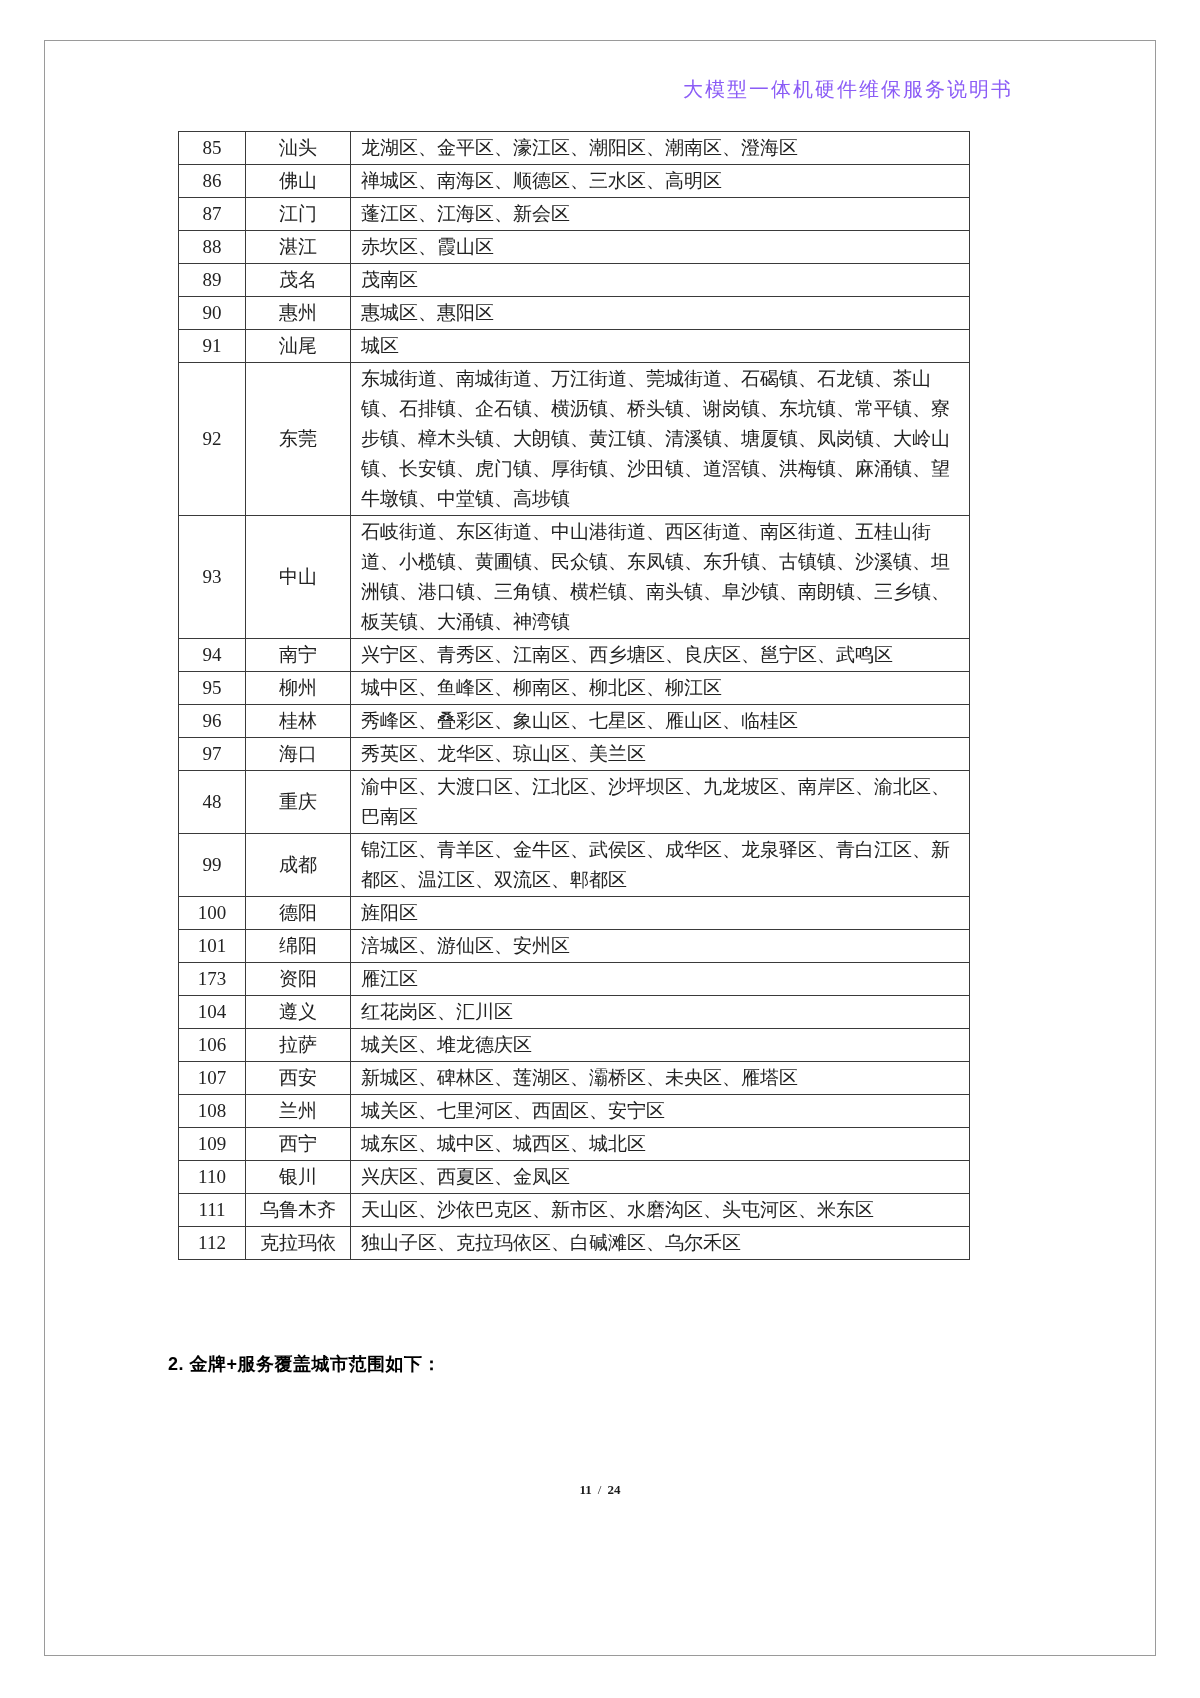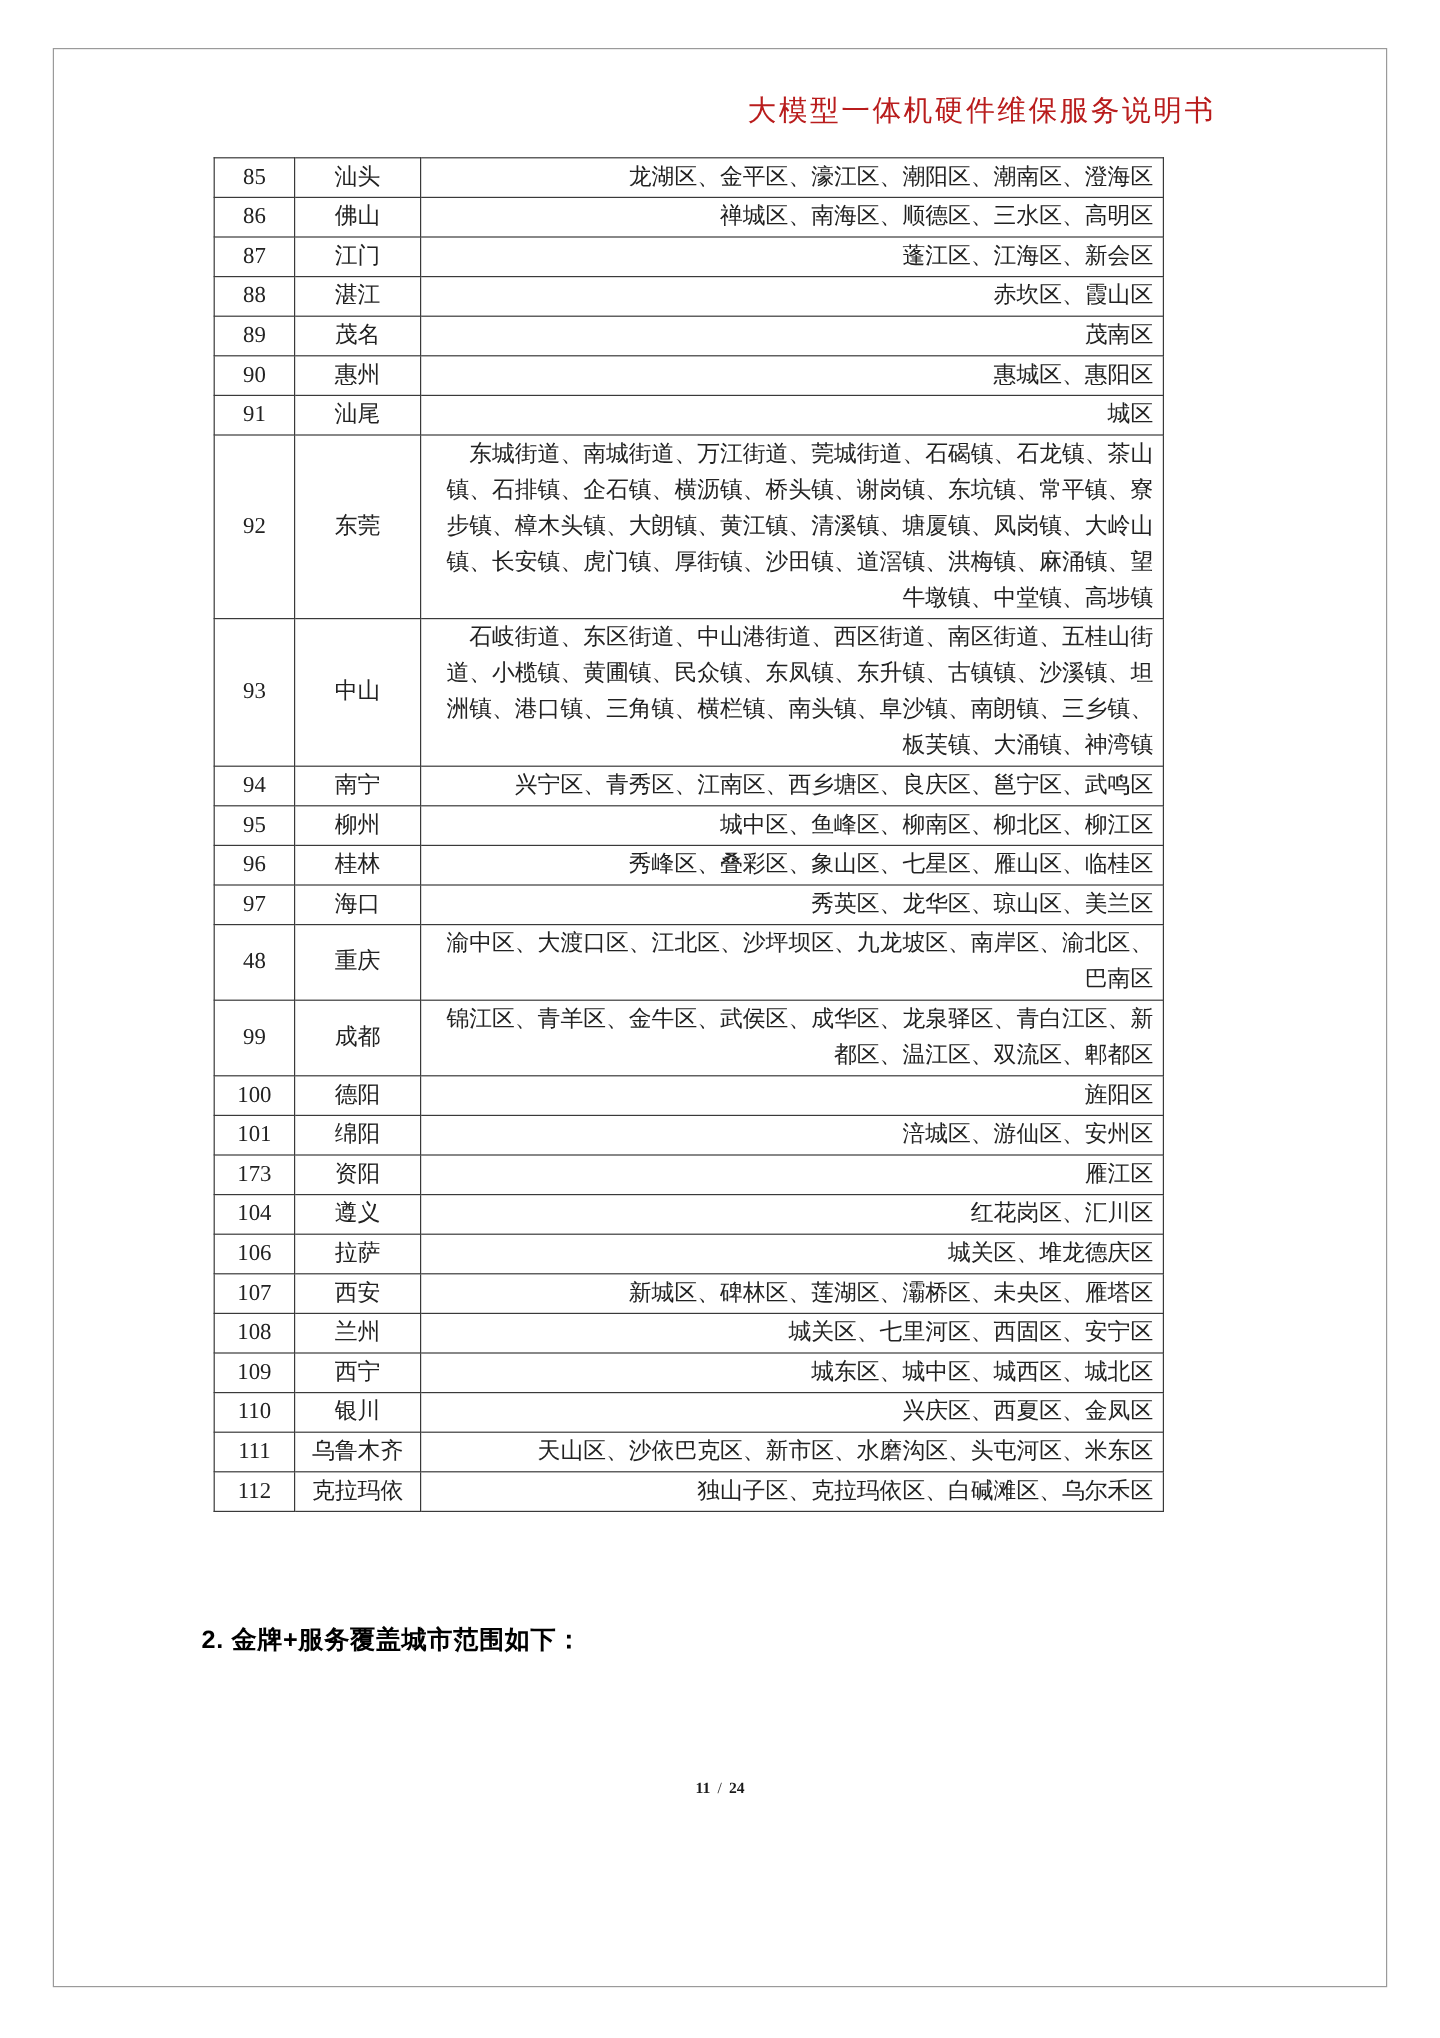--- a/index.html
+++ b/index.html
@@ -23,23 +23,23 @@
     height: 1614px;
     border: 1px solid #9a9a9a;
     pointer-events: none;
   }
   .doc-header {
     position: absolute;
     top: 76px;
     left: 0;
     right: 187px;
     text-align: right;
-    font-size: 24px;
+    font-size: 20px;
     letter-spacing: 2px;
-    color: #b91c1c;
+    color: #8b5cf6;
   }
   .table-wrap {
     position: absolute;
     top: 131px;
     left: 178px;
     width: 792px;
   }
   table.coverage {
     border-collapse: collapse;
     width: 792px;
@@ -59,31 +59,31 @@
     padding: 1px 2px;
     font-family: "Liberation Serif", serif;
   }
   td.city {
     width: 76px;
     text-align: center;
     padding: 1px 14px;
   }
   td.districts {
     padding: 1px 8px 1px 10px;
-    text-align: right;
+    text-align: left;
     text-align-last: auto;
     margin-left: 41px;
   }
   .section-heading {
     position: absolute;
     top: 1352px;
     left: 168px;
     font-family: "Liberation Sans", sans-serif;
     font-weight: 700;
-    font-size: 21px;
+    font-size: 18px;
     color: #000000;
     letter-spacing: 0.5px;
   }
   .page-footer {
     position: absolute;
     top: 1482px;
     left: 0;
     width: 100%;
     text-align: center;
     font-size: 13px;

